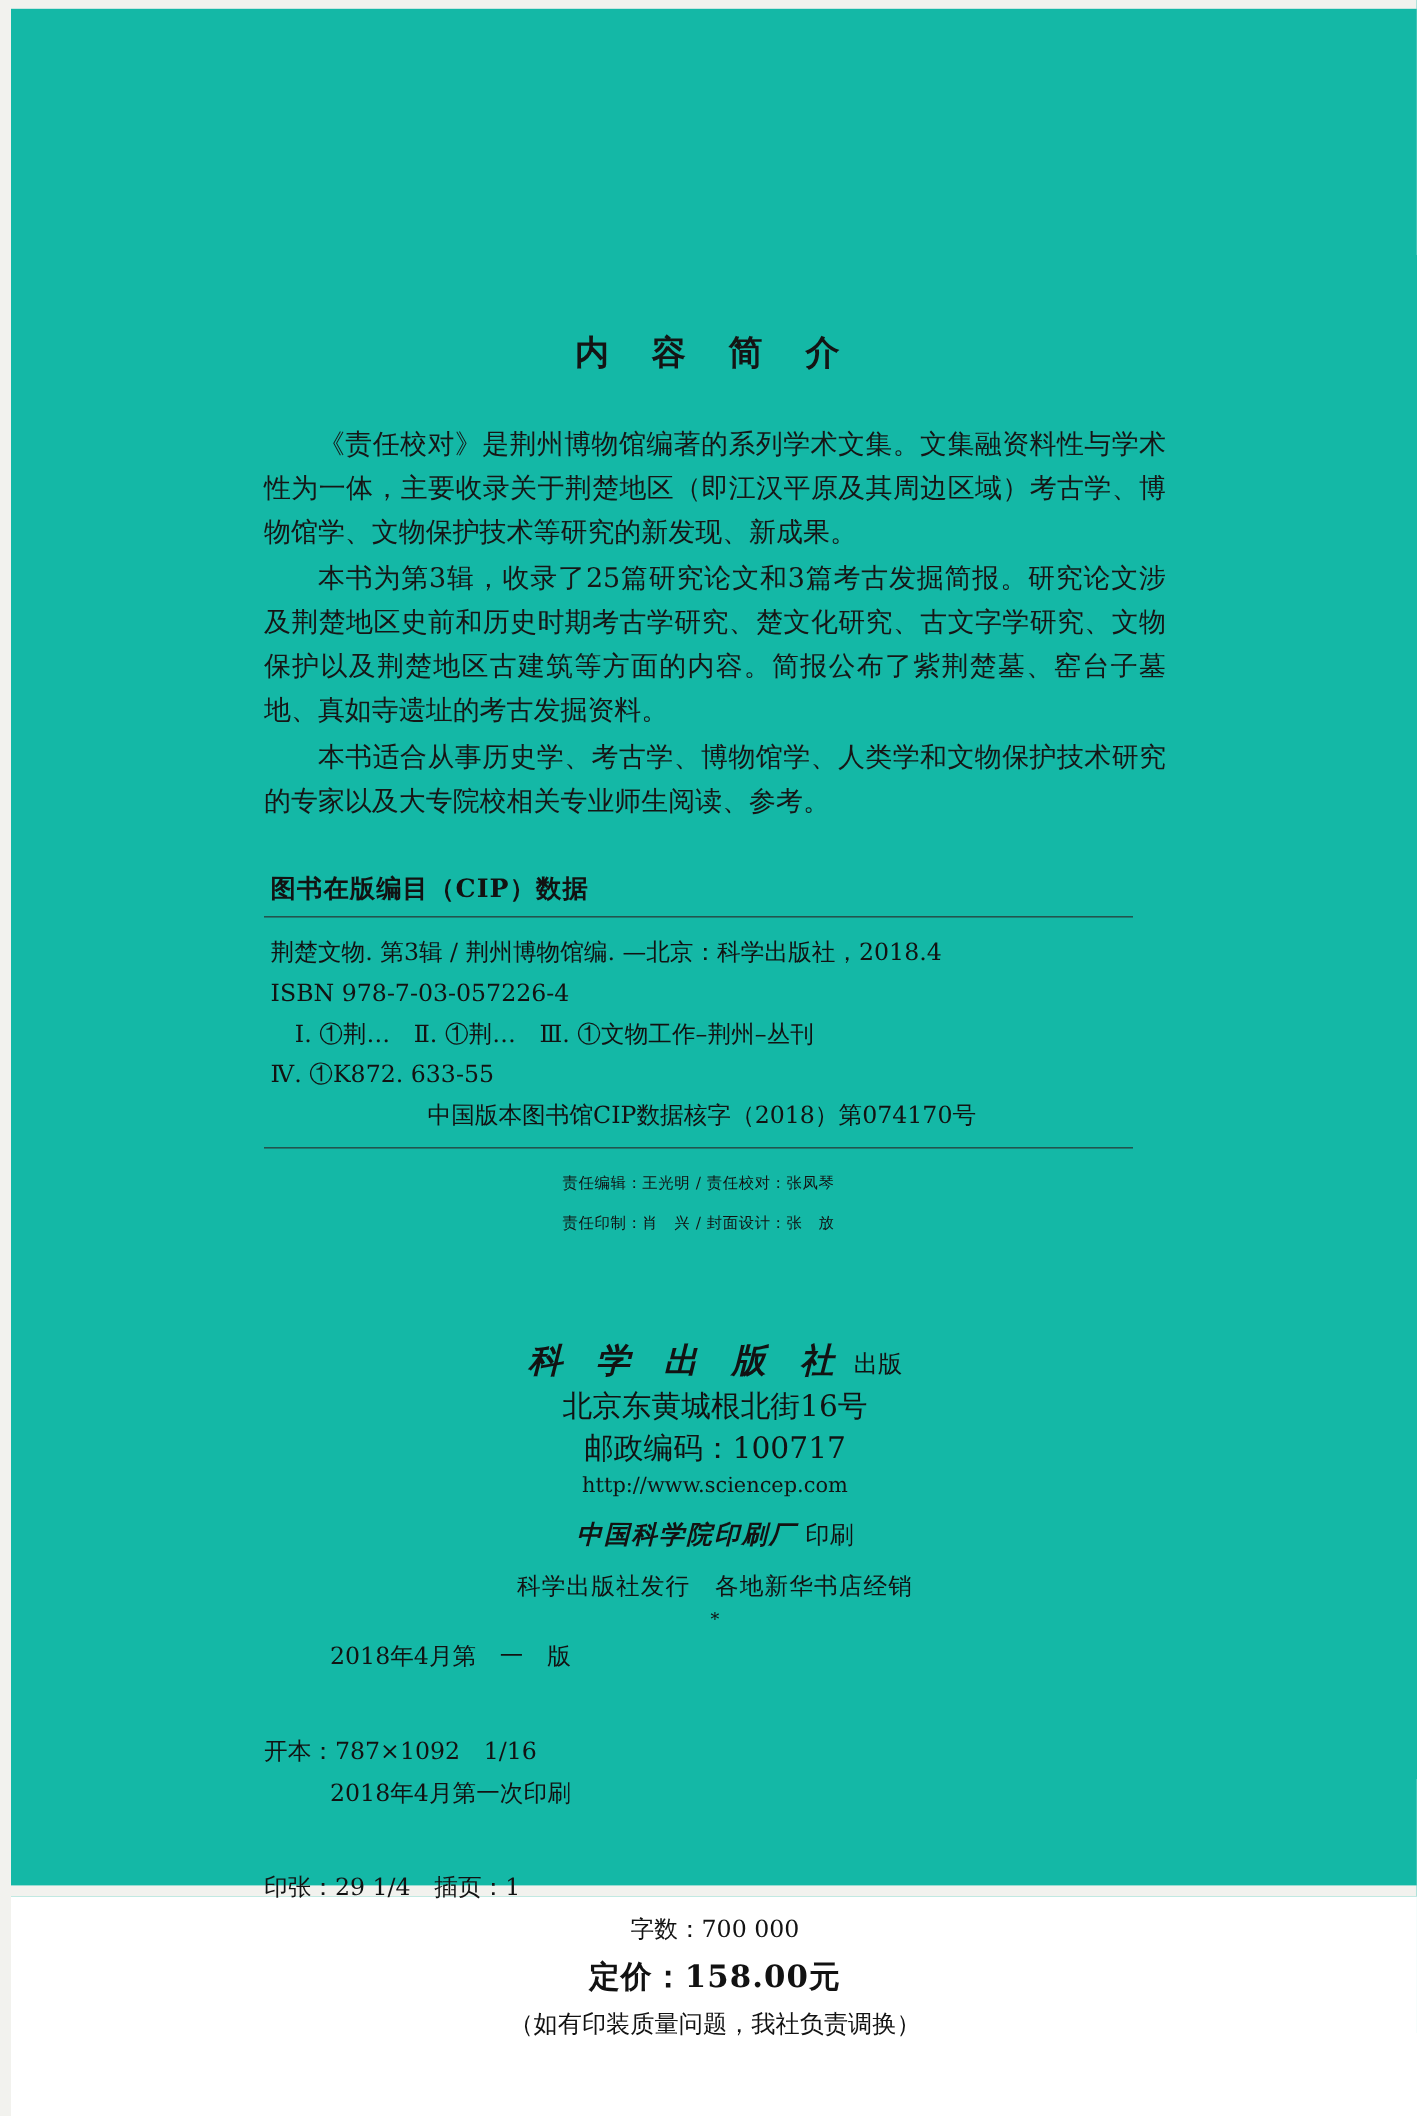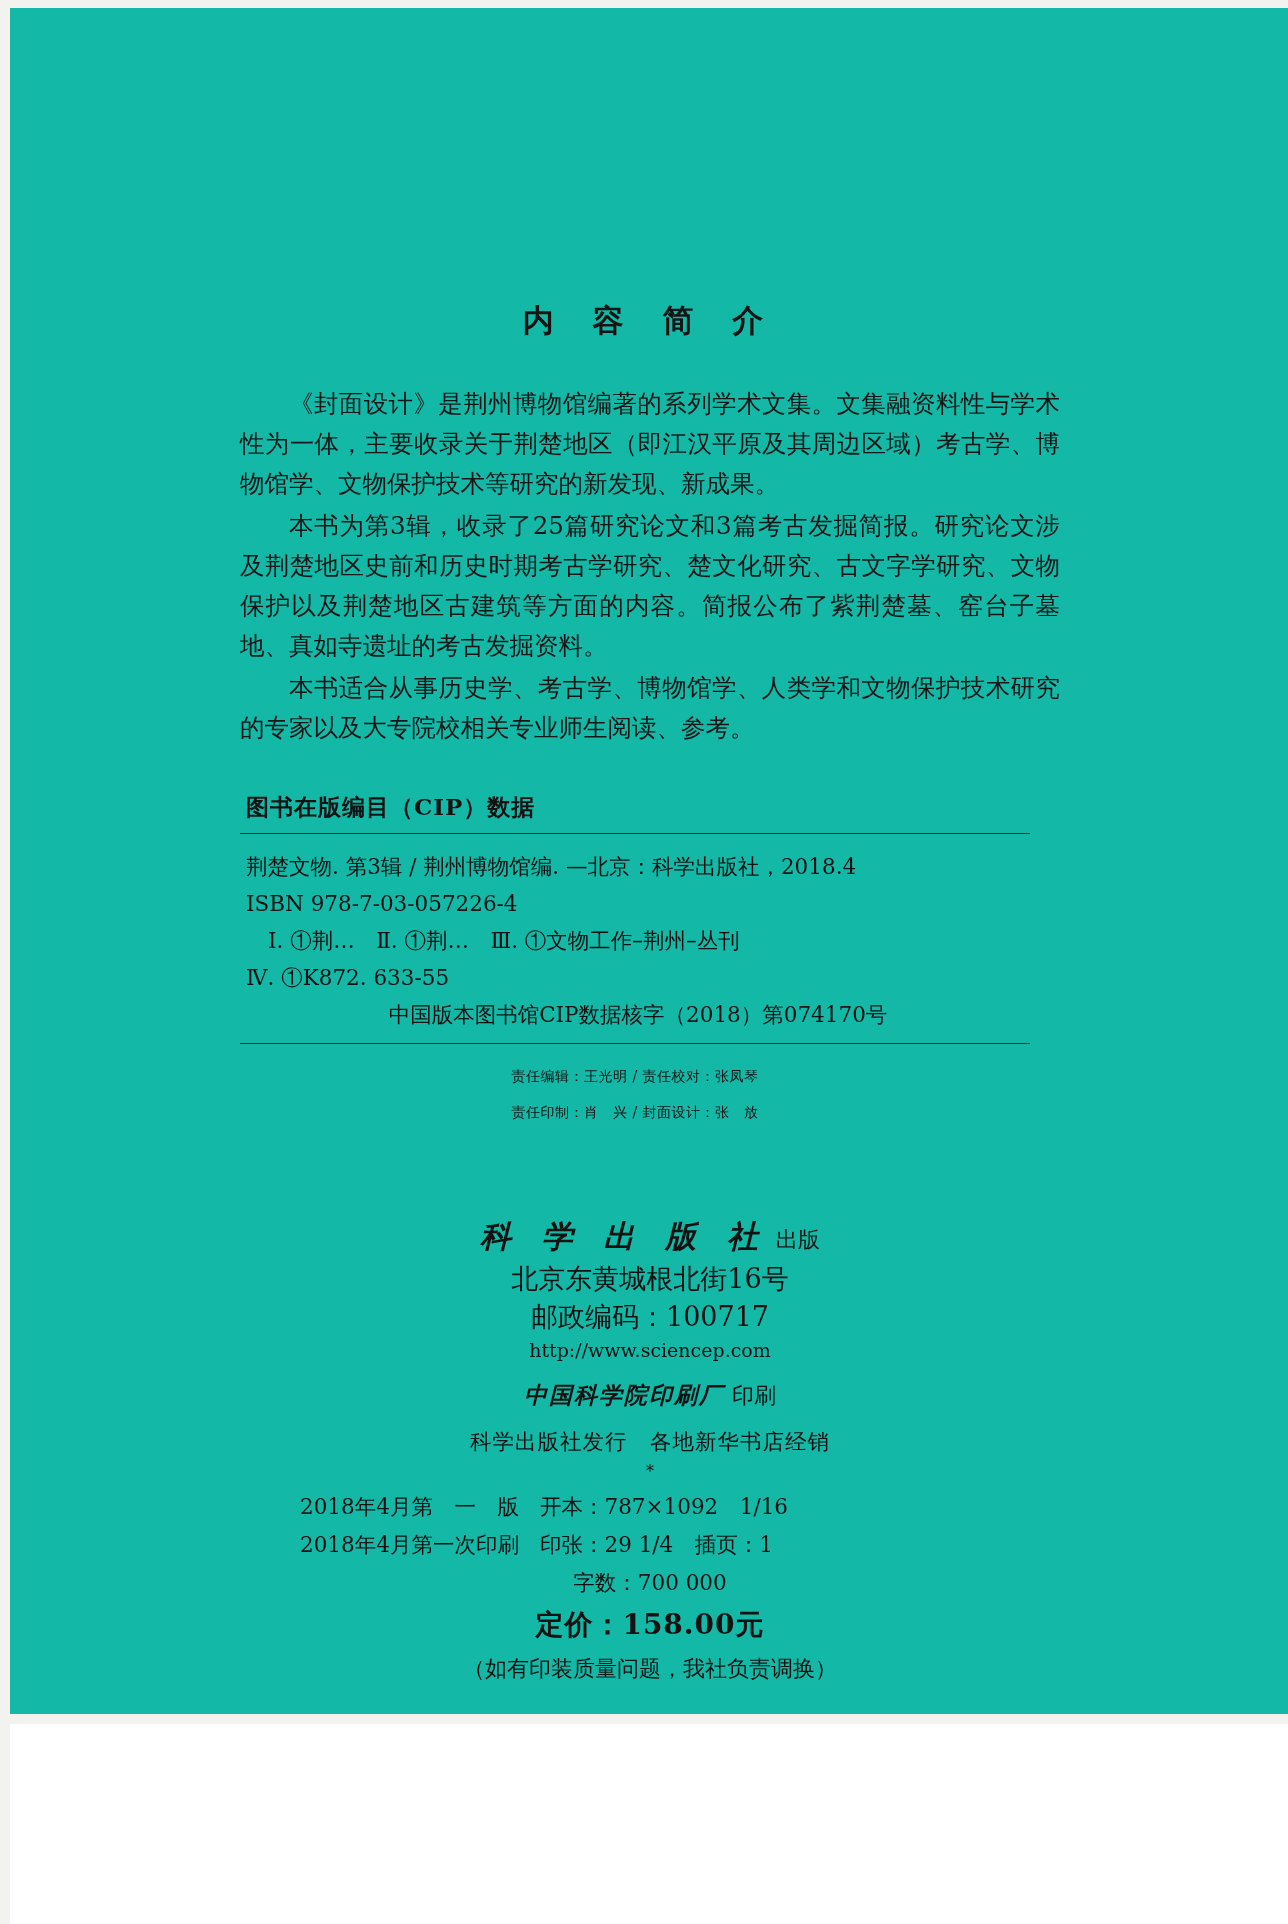--- a/index.html
+++ b/index.html
@@ -156,32 +156,35 @@
 
   
   .imprint {
     margin-top: 6px;
     font-size: 21.5px;
     line-height: 38px;
     text-align: center;
   }
   .imprint .row {
     display: flex;
+    justify-content: center;
     white-space: nowrap;
+    flex-direction: column;
   }
   .imprint .col-a {
     width: 300px;
     text-align: left;
     padding-left: 60px;
     box-sizing: border-box;
   }
   .imprint .col-b {
     width: 320px;
     text-align: left;
     box-sizing: border-box;
+    margin-top: 48px;
   }
   .imprint .single { text-align: center; }
   .price {
     font-size: 28px;
     font-weight: 700;
     margin-top: 4px;
     letter-spacing: 1px;
   }
   .note {
     font-size: 22px;
@@ -195,21 +198,21 @@
   <div class="edge-l"></div>
   <div class="edge-r"></div>
   <div class="edge-t"></div>
   <div class="edge-b"></div>
 
   <div class="content">
 
     <div class="section-title">内 容 简 介</div>
 
     <div class="abstract">
-      <p>《封面设计》是荆州博物馆编著的系列学术文集。文集融资料性与学术性为一体，主要收录关于荆楚地区（即江汉平原及其周边区域）考古学、博物馆学、文物保护技术等研究的新发现、新成果。</p>
+      <p>《责任校对》是荆州博物馆编著的系列学术文集。文集融资料性与学术性为一体，主要收录关于荆楚地区（即江汉平原及其周边区域）考古学、博物馆学、文物保护技术等研究的新发现、新成果。</p>
       <p>本书为第3辑，收录了25篇研究论文和3篇考古发掘简报。研究论文涉及荆楚地区史前和历史时期考古学研究、楚文化研究、古文字学研究、文物保护以及荆楚地区古建筑等方面的内容。简报公布了紫荆楚墓、窑台子墓地、真如寺遗址的考古发掘资料。</p>
       <p>本书适合从事历史学、考古学、博物馆学、人类学和文物保护技术研究的专家以及大专院校相关专业师生阅读、参考。</p>
     </div>
 
     <div class="cip">
       <div class="cip-heading">图书在版编目（CIP）数据</div>
       <div class="rule"></div>
       <div class="cip-body">
         <div class="line">荆楚文物. 第3辑 / 荆州博物馆编. —北京：科学出版社，2018.4</div>
         <div class="line">ISBN 978-7-03-057226-4</div>

